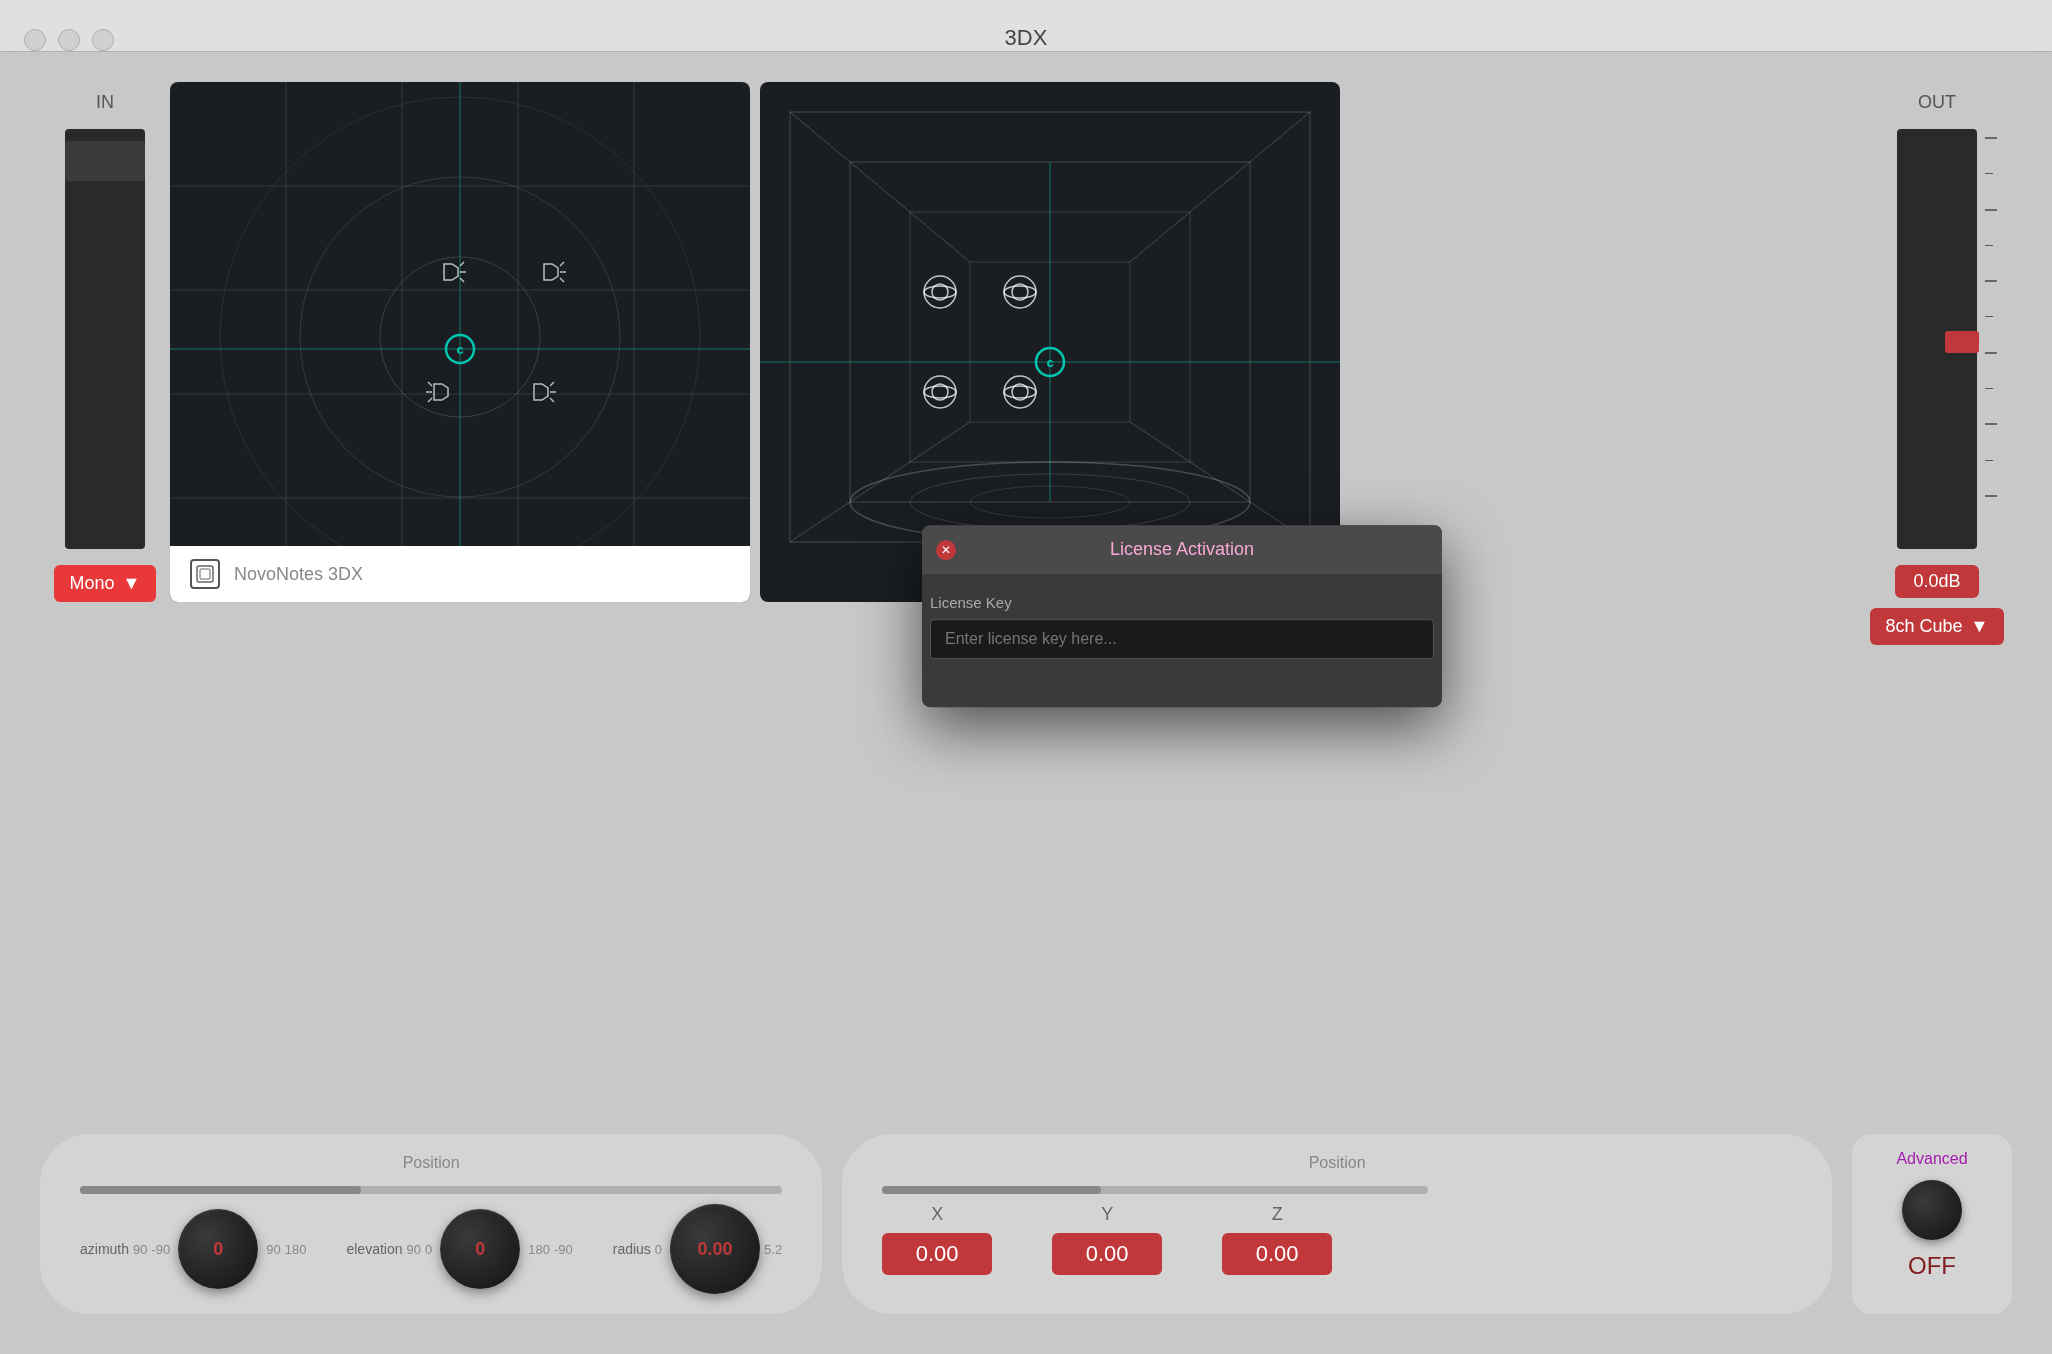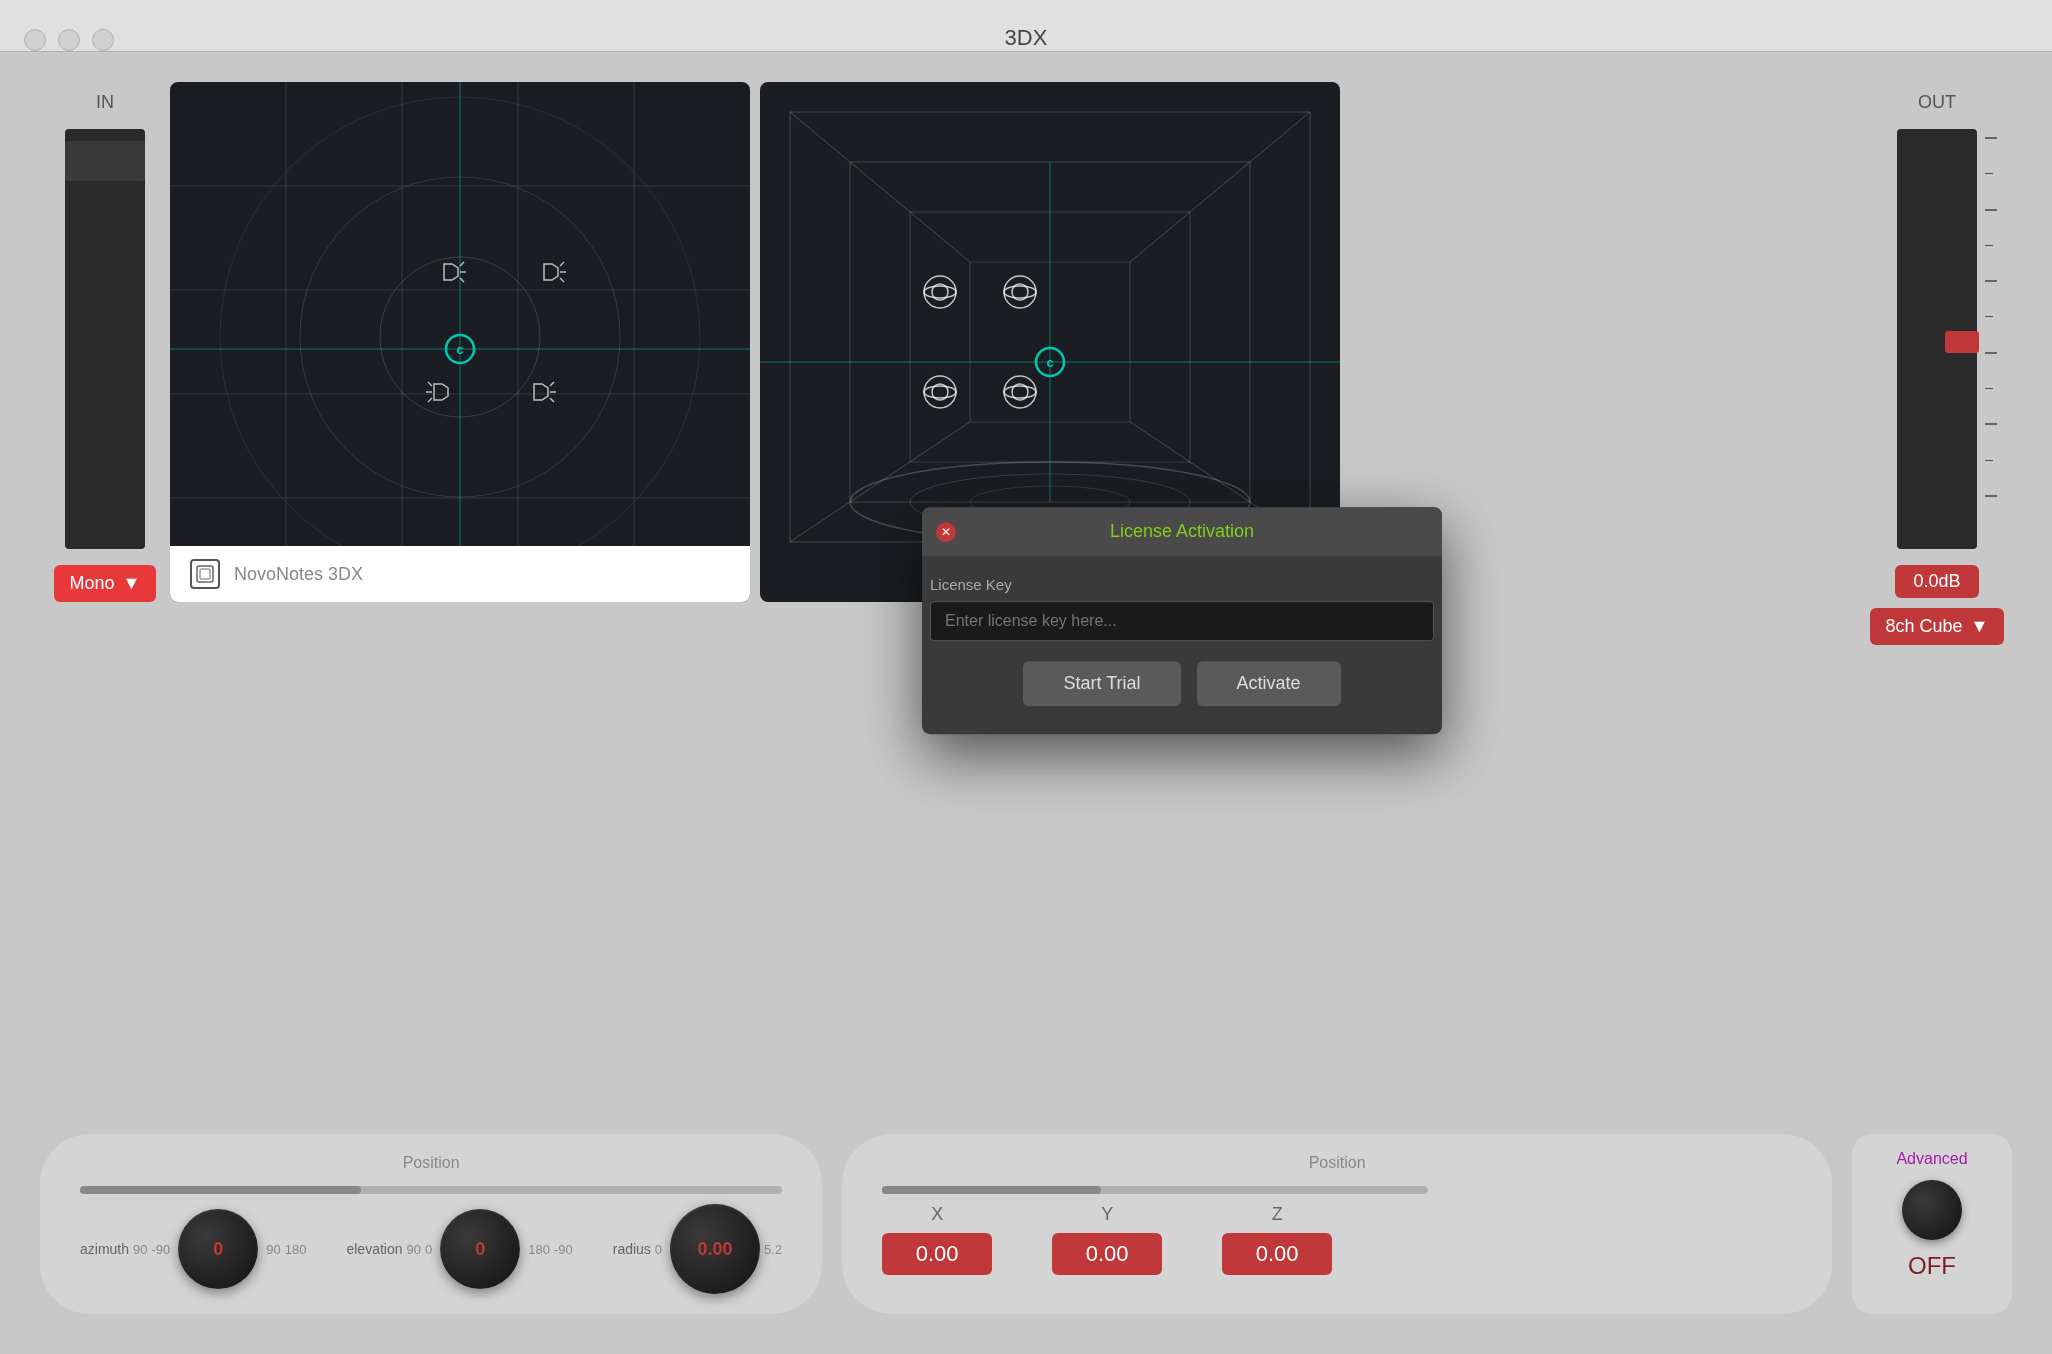--- a/index.html
+++ b/index.html
@@ -369,21 +369,21 @@
       background: #c0383a;
       border-radius: 50%;
       display: flex;
       align-items: center;
       justify-content: center;
       cursor: pointer;
       font-size: 12px;
       color: white;
     }
     .modal-title {
-      color: #84cc16;
+      color: #f9a8d4;
       font-size: 18px;
     }
     .modal-body {
       padding: 20px 8px 28px;
     }
     .modal-field-label {
       color: #aaa;
       font-size: 15px;
       margin-bottom: 8px;
     }
@@ -622,24 +622,20 @@
       <div class="modal-dialog">
         <div class="modal-header">
           <div class="modal-close">
             <span>✕</span>
           </div>
           <span class="modal-title">License Activation</span>
         </div>
         <div class="modal-body">
           <div class="modal-field-label">License Key</div>
           <input type="text" class="modal-input" placeholder="Enter license key here..." style="">
-          <div class="modal-buttons">
-            <button class="modal-btn">Start Trial</button>
-            <button class="modal-btn">Activate</button>
-          </div>
         </div>
       </div>
     </div>
   </div>
 
   <div class="bottom-section">
 
     <div class="position-panel">
       <div class="position-label">Position</div>
 

